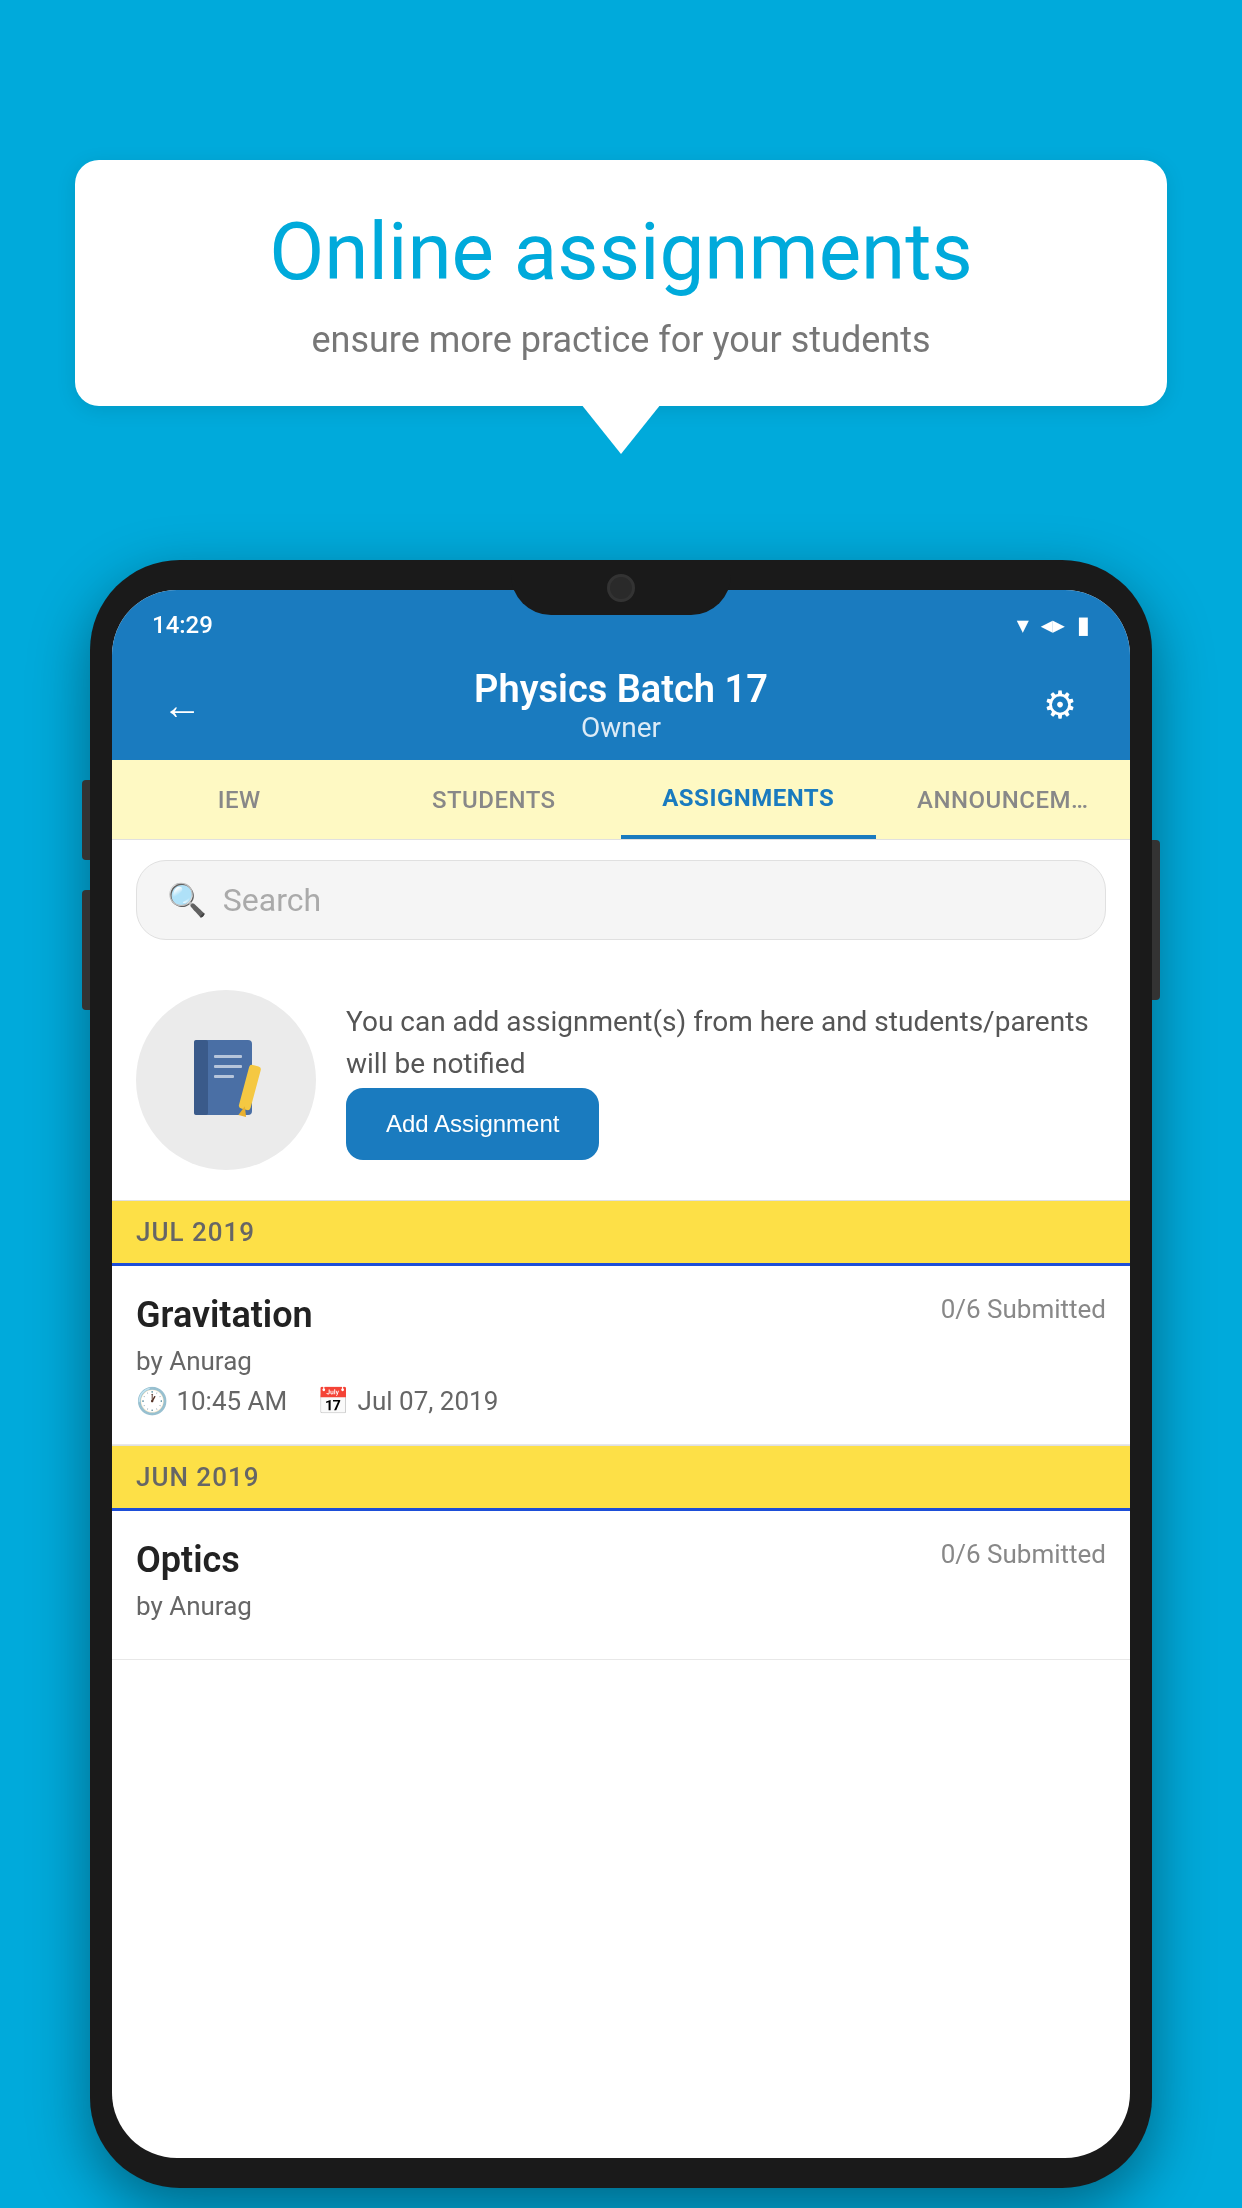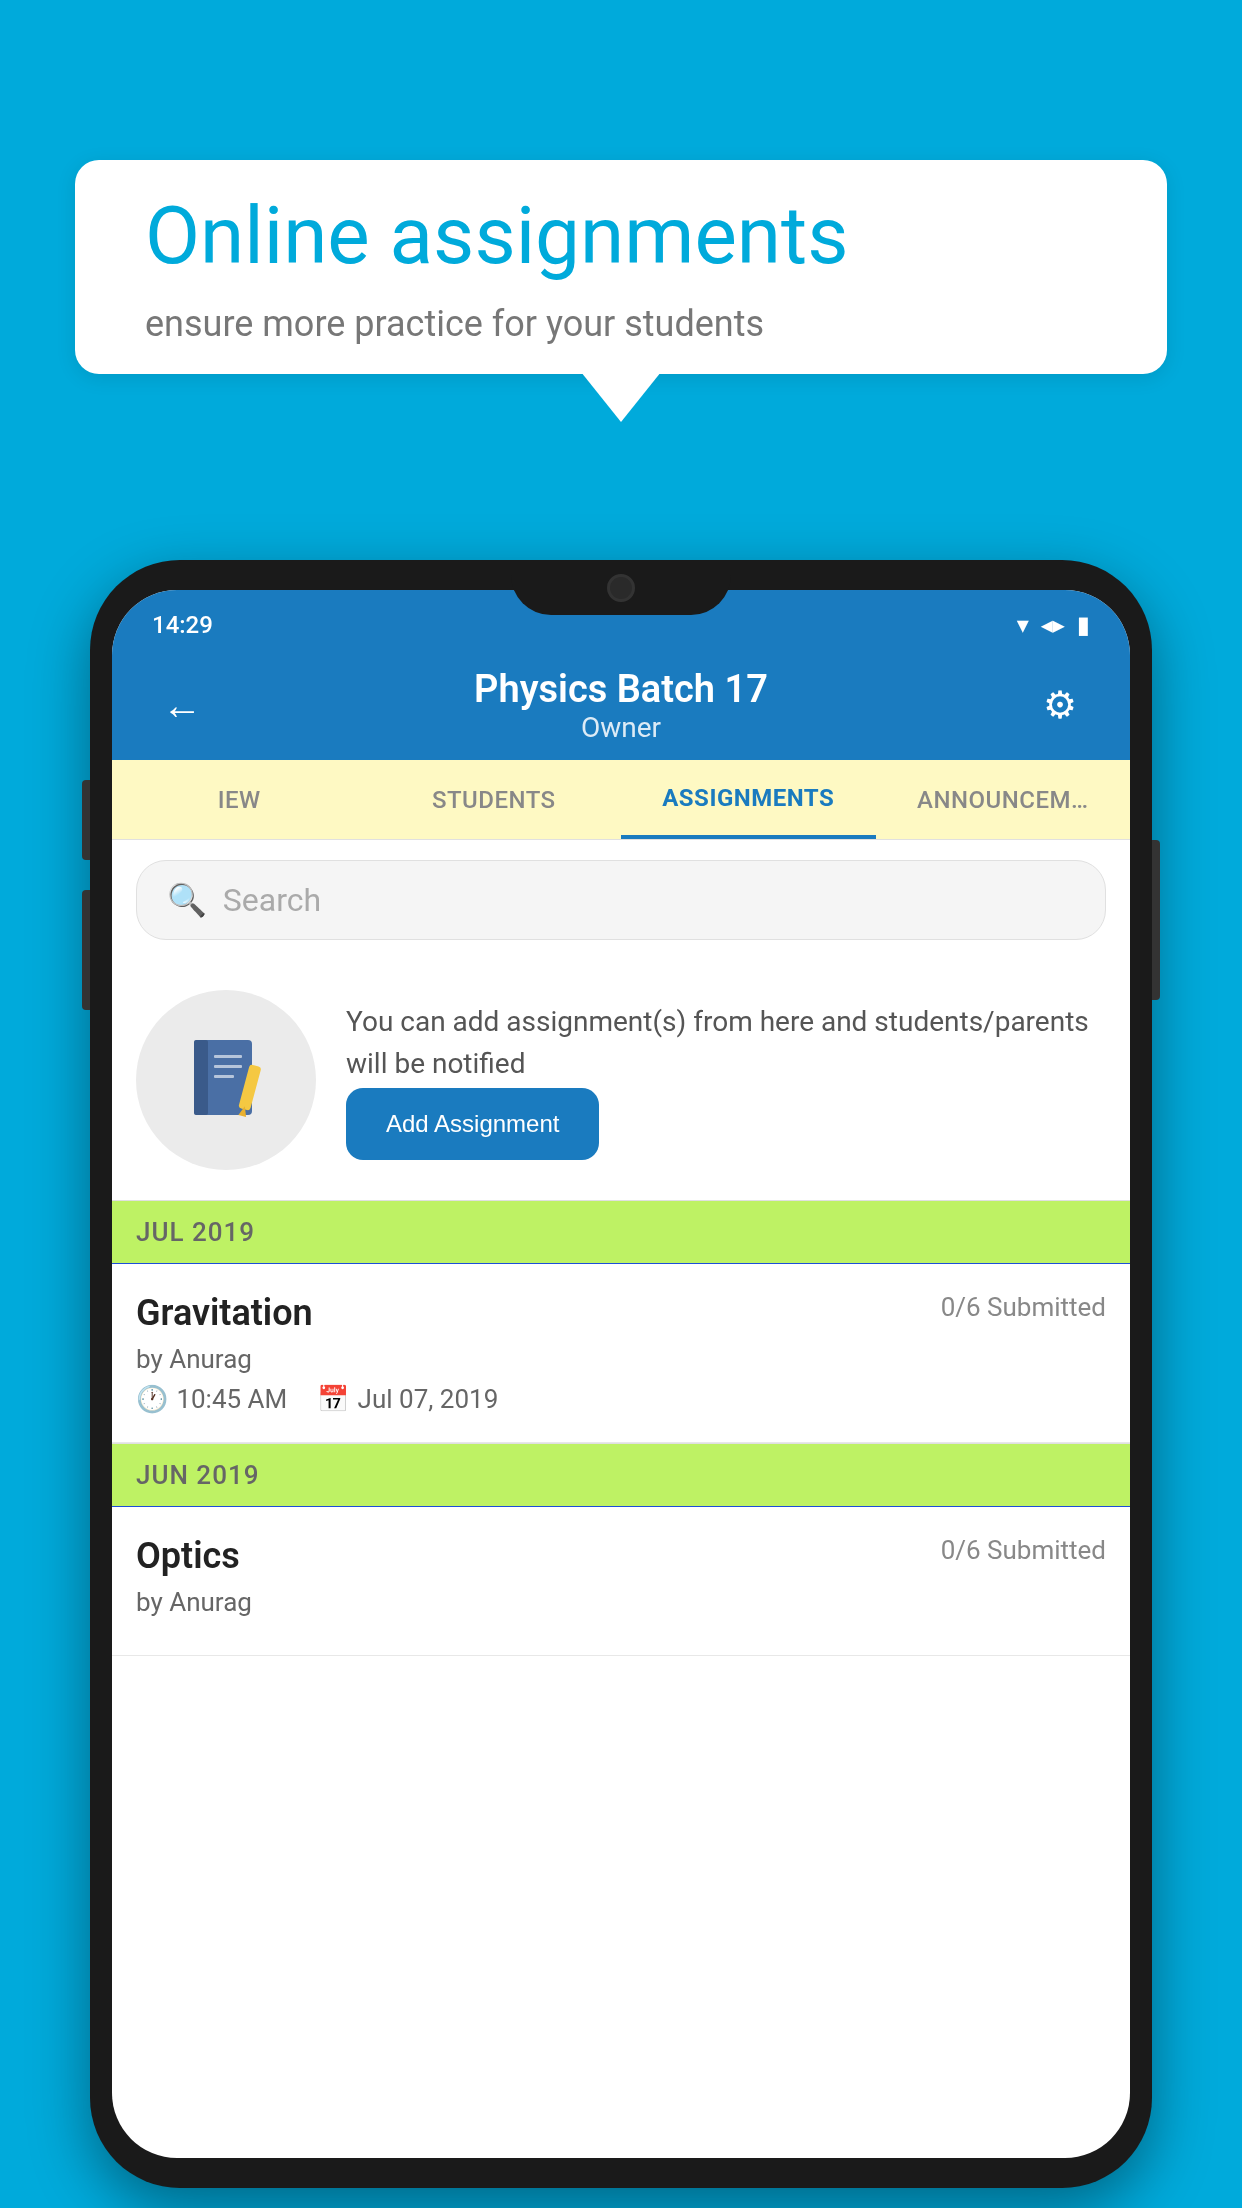--- a/index.html
+++ b/index.html
@@ -17,21 +17,22 @@
     .speech-bubble-container {
       position: absolute;
       top: 160px;
       left: 75px;
       right: 75px;
     }
 
     .speech-bubble {
       background: white;
       border-radius: 24px;
-      padding: 29px 70px;
+      padding: 45px 70px;
+      text-align: center;
       box-shadow: 0 4px 20px rgba(0,0,0,0.1);
       position: relative;
     }
 
     .speech-bubble::after {
       content: '';
       position: absolute;
       bottom: -48px;
       left: 50%;
       transform: translateX(-50%);
@@ -301,28 +302,28 @@
       border: none;
       border-radius: 17px;
       padding: 22px 40px;
       font-size: 24px;
       font-weight: 500;
       cursor: pointer;
     }
 
     
     .month-header {
-      background: #bef264;
+      background: #fde047;
       padding: 16px 24px;
       font-size: 26px;
       color: #666;
       font-weight: 500;
       letter-spacing: 1px;
       border-top: 1px solid #e0e0e0;
-      border-bottom: 1px solid #1d4ed8;
+      border-bottom: 3px solid #1d4ed8;
     }
 
     
     .assignment-item {
       background: white;
       padding: 28px 24px;
       border-bottom: 1px solid #e8e8e8;
     }
 
     .assignment-item-header {

